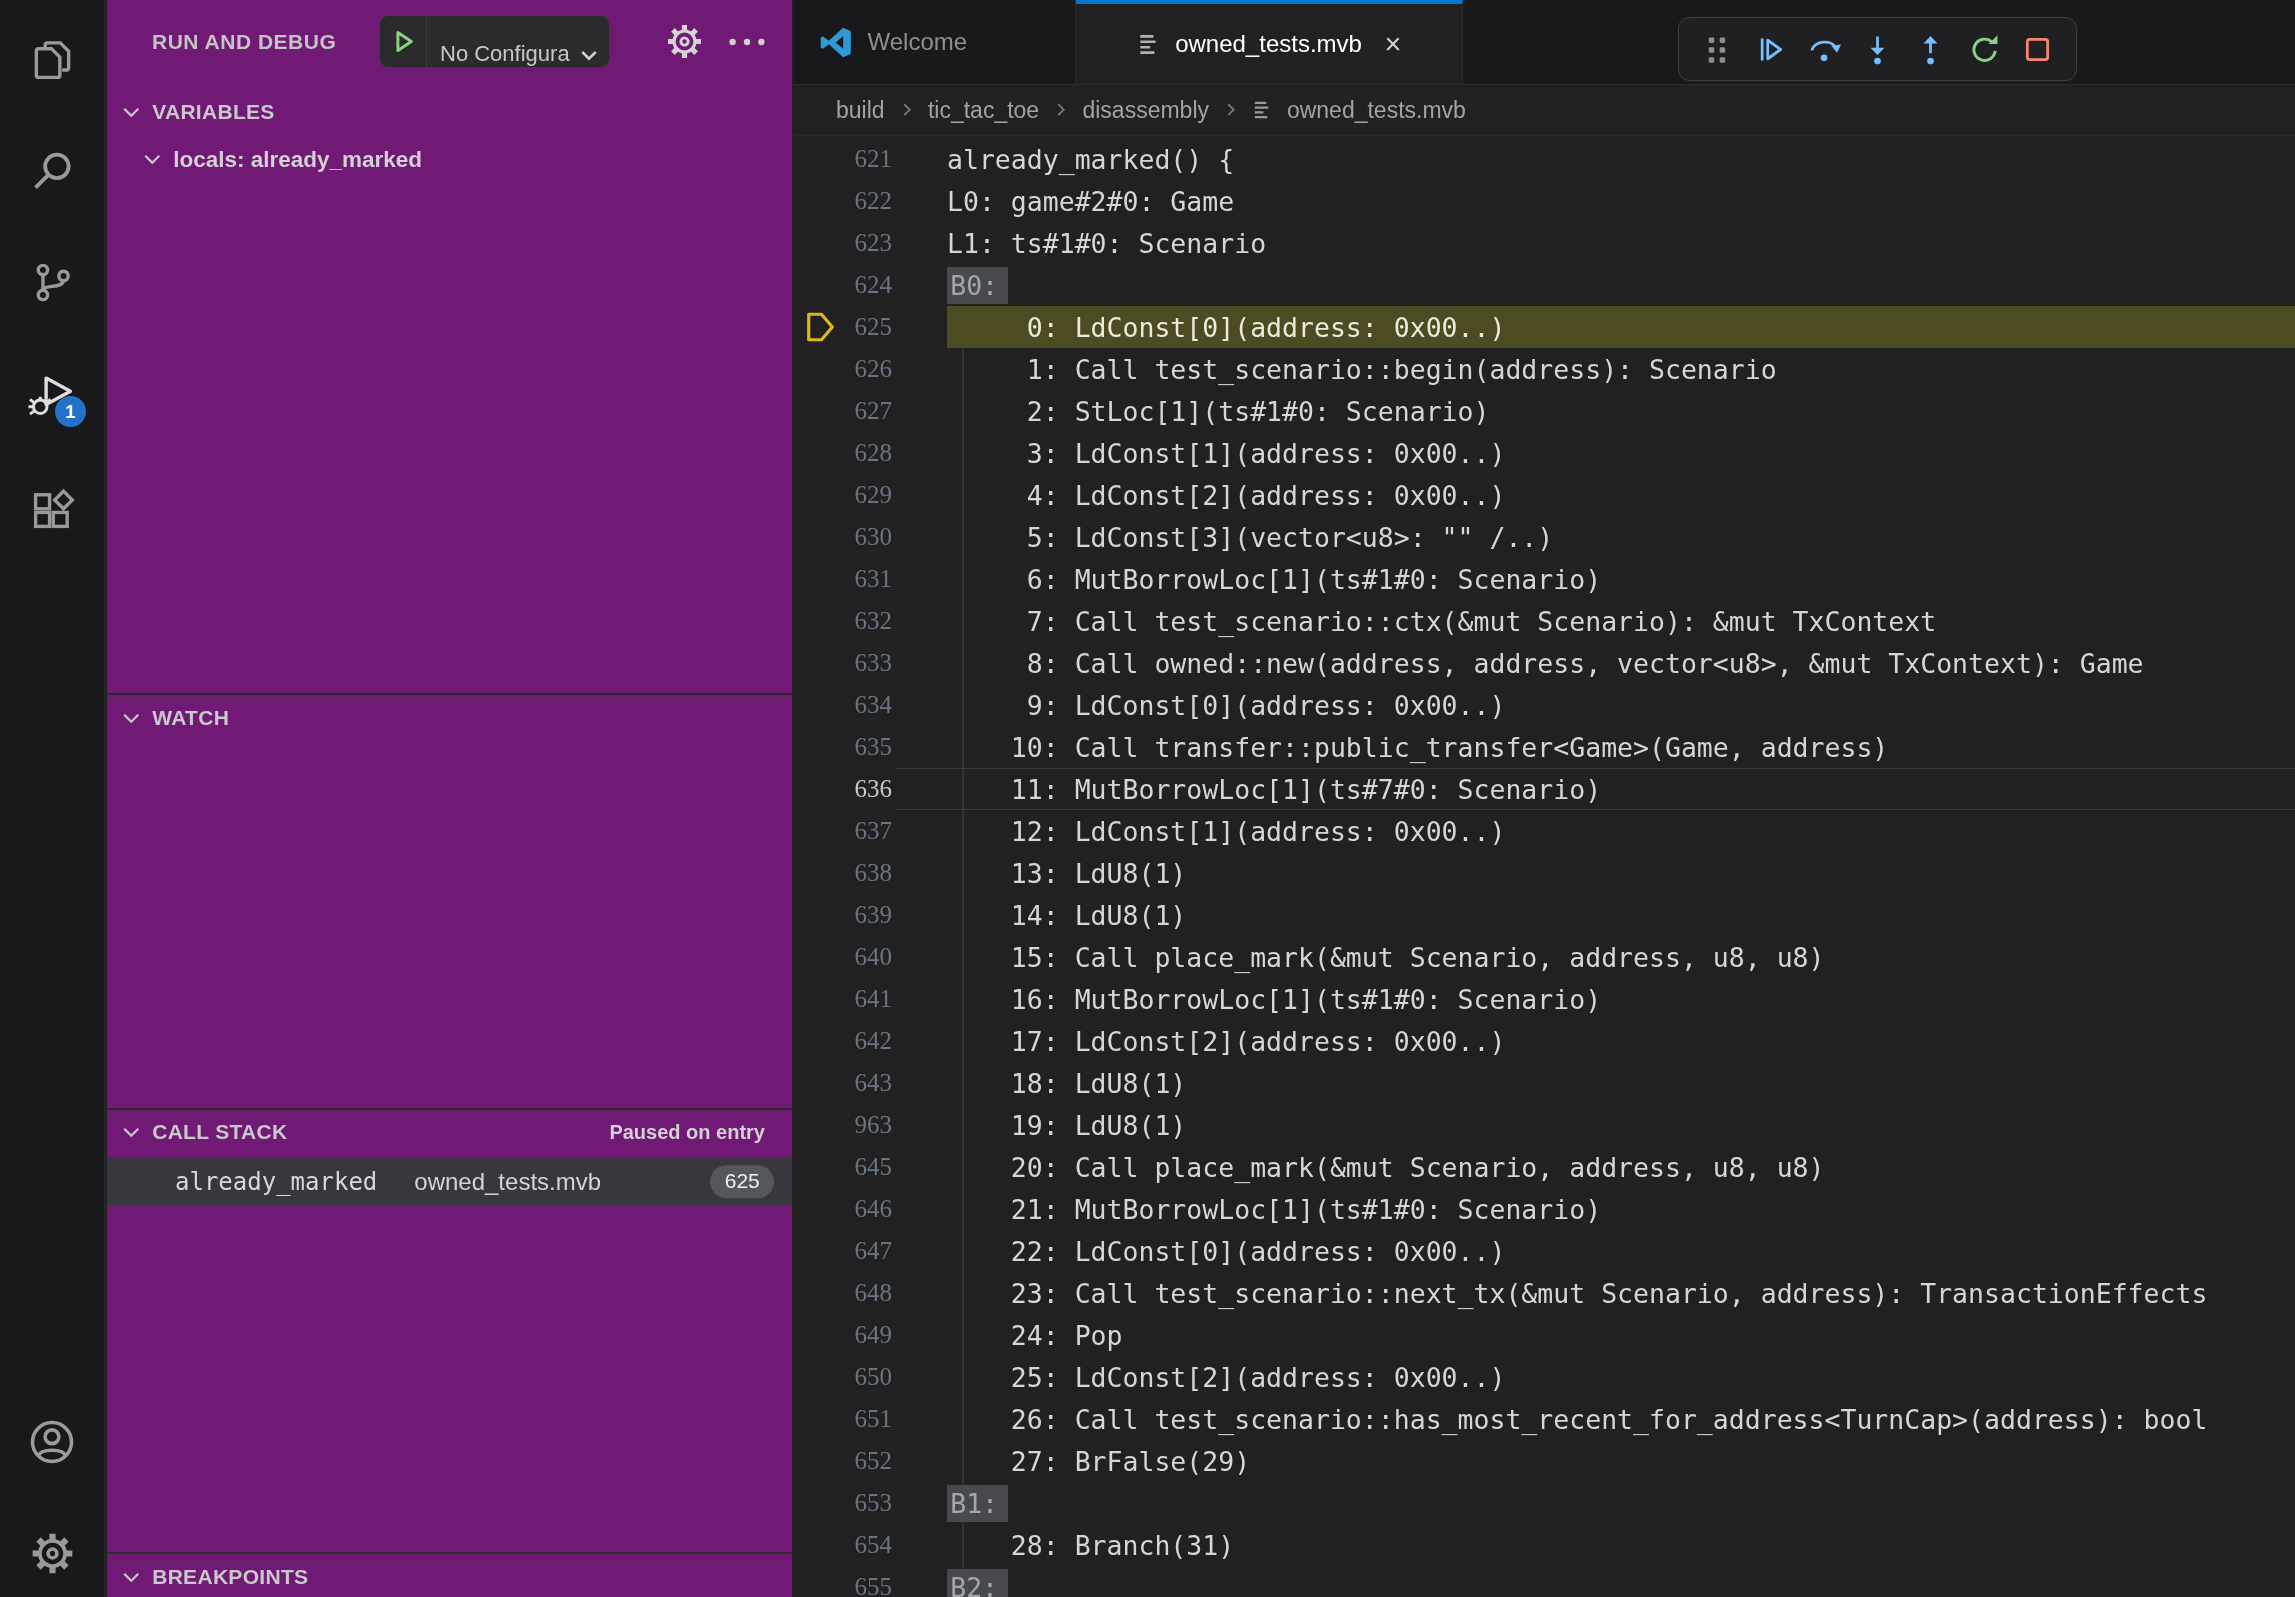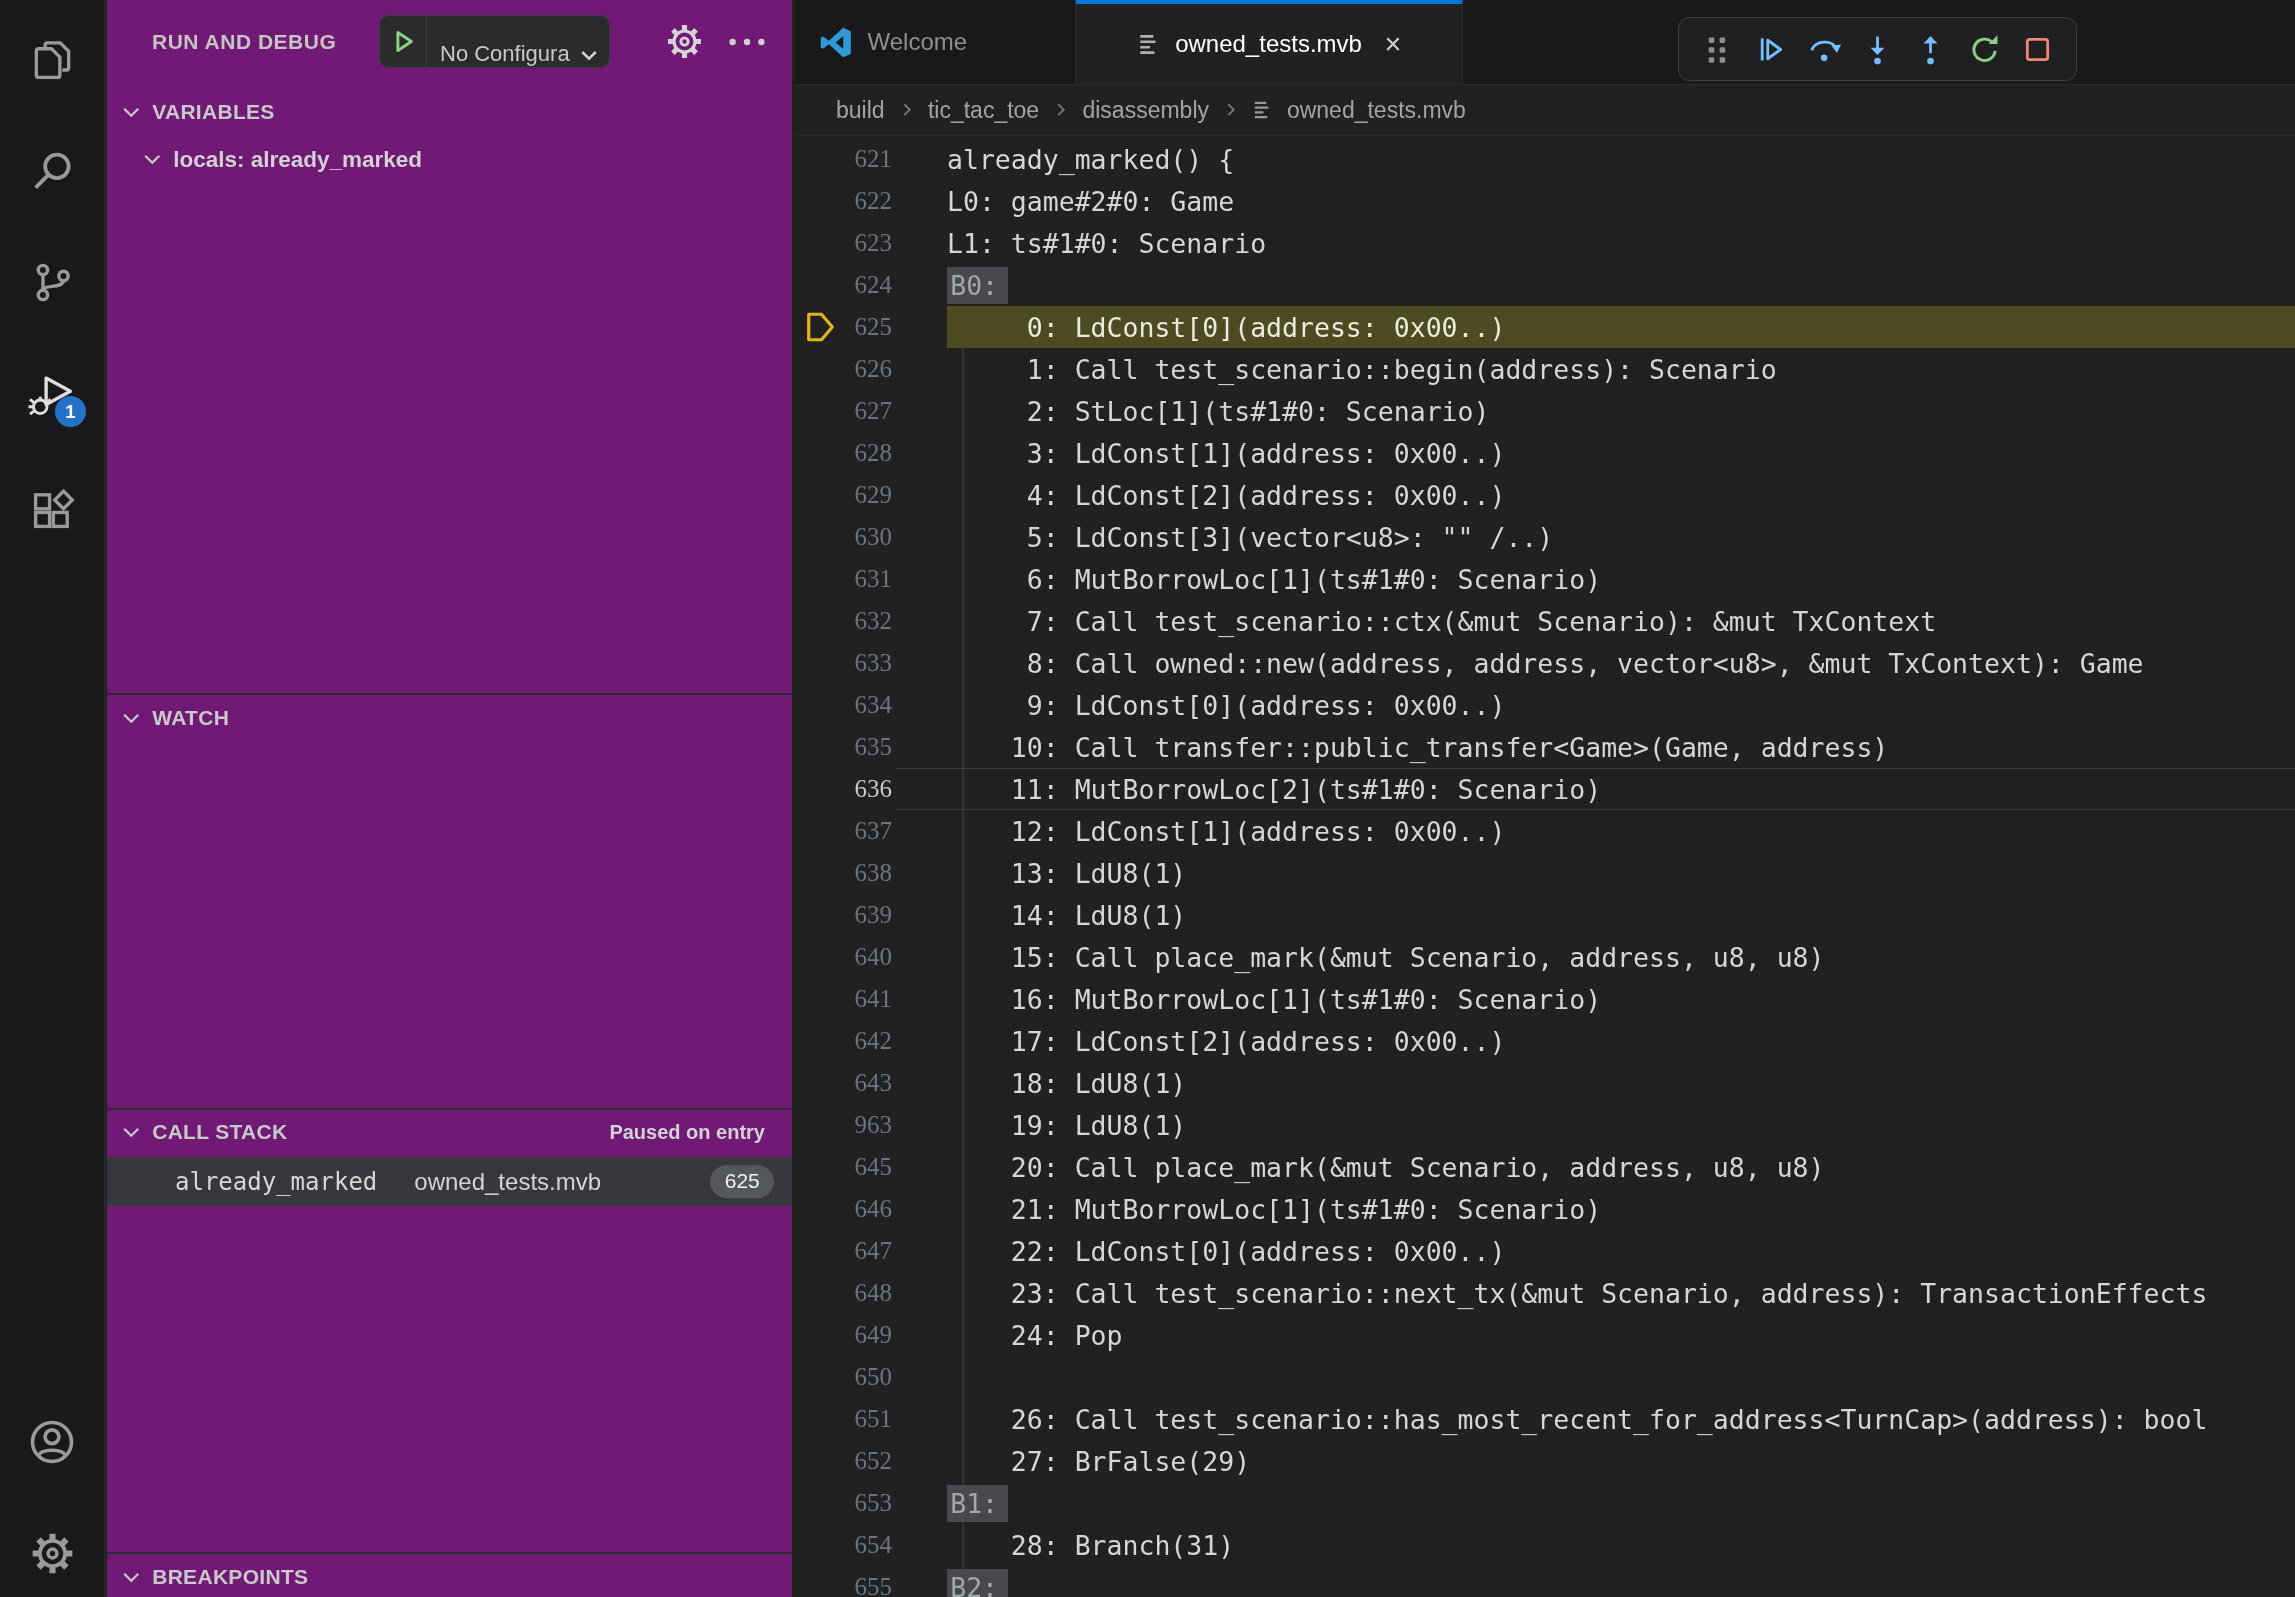--- a/index.html
+++ b/index.html
@@ -418,21 +418,21 @@
           <div class="crow plain">
             <div class="gutter">
               <span class="ln">635</span>
             </div>
             <div class="ccontent">    10: Call transfer::public_transfer&lt;Game&gt;(Game, address)</div>
           </div>
           <div class="crow cursor">
             <div class="gutter">
               <span class="ln">636</span>
             </div>
-            <div class="ccontent">    11: MutBorrowLoc[2](ts#1#0: Scenario)</div>
+            <div class="ccontent">    11: MutBorrowLoc[1](ts#7#0: Scenario)</div>
           </div>
           <div class="crow plain">
             <div class="gutter">
               <span class="ln">637</span>
             </div>
             <div class="ccontent">    12: LdConst[1](address: 0x00..)</div>
           </div>
           <div class="crow plain">
             <div class="gutter">
               <span class="ln">638</span>
@@ -502,20 +502,21 @@
           <div class="crow plain">
             <div class="gutter">
               <span class="ln">649</span>
             </div>
             <div class="ccontent">    24: Pop</div>
           </div>
           <div class="crow plain">
             <div class="gutter">
               <span class="ln">650</span>
             </div>
+            <div class="ccontent">    25: LdConst[2](address: 0x00..)</div>
           </div>
           <div class="crow plain">
             <div class="gutter">
               <span class="ln">651</span>
             </div>
             <div class="ccontent">    26: Call test_scenario::has_most_recent_for_address&lt;TurnCap&gt;(address): bool</div>
           </div>
           <div class="crow plain">
             <div class="gutter">
               <span class="ln">652</span>

